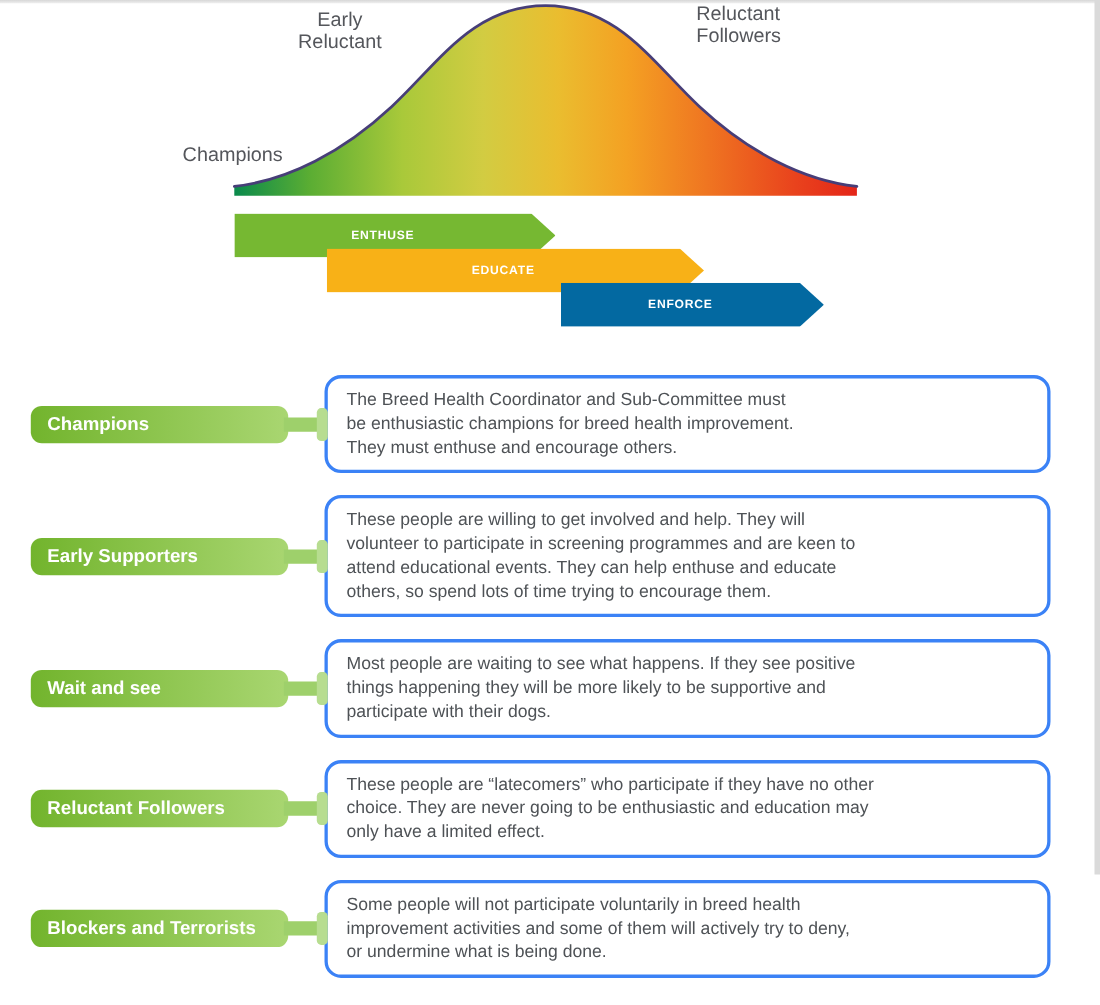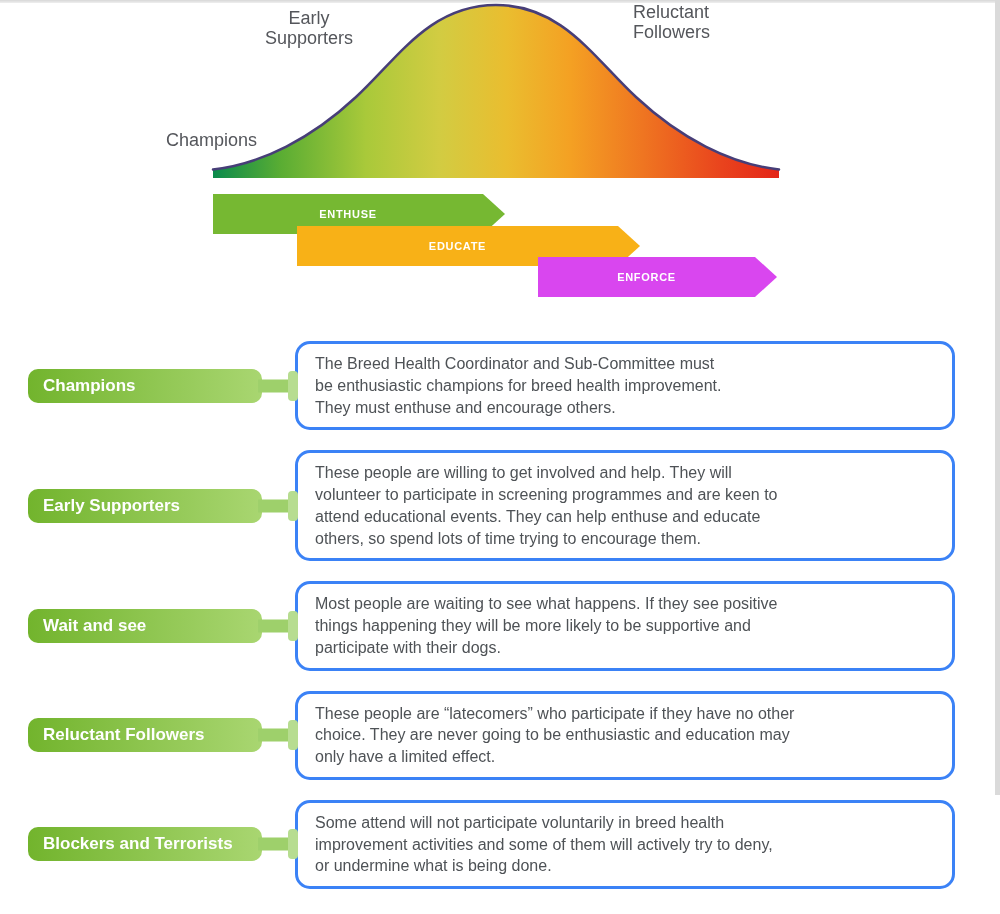--- a/index.html
+++ b/index.html
@@ -25,21 +25,21 @@
   .lbl-blockers { left:668px; top:96px; width:170px; text-align:center; }
 
   .arrow {
     position:absolute; height:40px; color:#ffffff; font-size:11px;
     font-weight:bold; letter-spacing:.7px; display:flex; align-items:center;
     justify-content:center; padding-right:22px; box-sizing:border-box;
     clip-path:polygon(0 0, calc(100% - 22px) 0, 100% 50%, calc(100% - 22px) 100%, 0 100%);
   }
   .arrow-enthuse { left:213px; top:194px; width:292px; background:#76b832; }
   .arrow-educate { left:297px; top:226px; width:343px; background:#f8b117;justify-content:center; }
-  .arrow-enforce { left:538px; top:257px; width:239px; background:#d946ef; }
+  .arrow-enforce { left:510px; top:257px; width:239px; background:#0369a1; }
 
   
   #rows { position:absolute; top:341px; left:0; width:1000px; }
   .row { display:flex; align-items:center; margin-bottom:20px; }
   .label-cell { width:295px; flex:none; position:relative; align-self:stretch; }
   .tab {
     position:absolute; left:28px; top:50%; transform:translateY(-50%);
     width:234px; height:34px; border-radius:10px;
     background:linear-gradient(90deg,#72b42d,#a9d671);
     display:flex; align-items:center;
@@ -85,21 +85,21 @@
           <stop offset="0.90" stop-color="#e9431d"></stop>
           <stop offset="1" stop-color="#e42518"></stop>
         </linearGradient>
       </defs>
       <path d="M213,178 L213,169.5 C262,164 312,138 356,97 C398,58 430,5 496,5 C562,5 594,58 636,97 C680,138 730,164 779,169.5 L779,178 Z" fill="url(#bellgrad)"></path>
       <path d="M213,169.5 C262,164 312,138 356,97 C398,58 430,5 496,5 C562,5 594,58 636,97 C680,138 730,164 779,169.5" fill="none" stroke="#473e78" stroke-width="2.5" stroke-linecap="round"></path>
     </svg>
 
     <div class="curve-label lbl-champions">Champions</div>
     <div class="curve-label lbl-early">Early
-Supporters</div>
+Reluctant</div>
     <div class="curve-label lbl-reluctant">Reluctant
 Followers</div>
 
     <div class="arrow arrow-enthuse">
       <span>ENTHUSE</span>
     </div>
     <div class="arrow arrow-educate">
       <span>EDUCATE</span>
     </div>
     <div class="arrow arrow-enforce">
@@ -172,20 +172,20 @@
 
     <div class="row">
       <div class="label-cell">
         <div class="tab">
           <span class="tab-label">Blockers and Terrorists</span>
         </div>
         <div class="neck"></div>
         <div class="knob"></div>
       </div>
       <div class="desc-box">
-        <div class="desc-text">Some attend will not participate voluntarily in breed health
+        <div class="desc-text">Some people will not participate voluntarily in breed health
 improvement activities and some of them will actively try to deny,
 or undermine what is being done.</div>
       </div>
     </div>
 
   </div>
 </div>
 
 </body></html>

